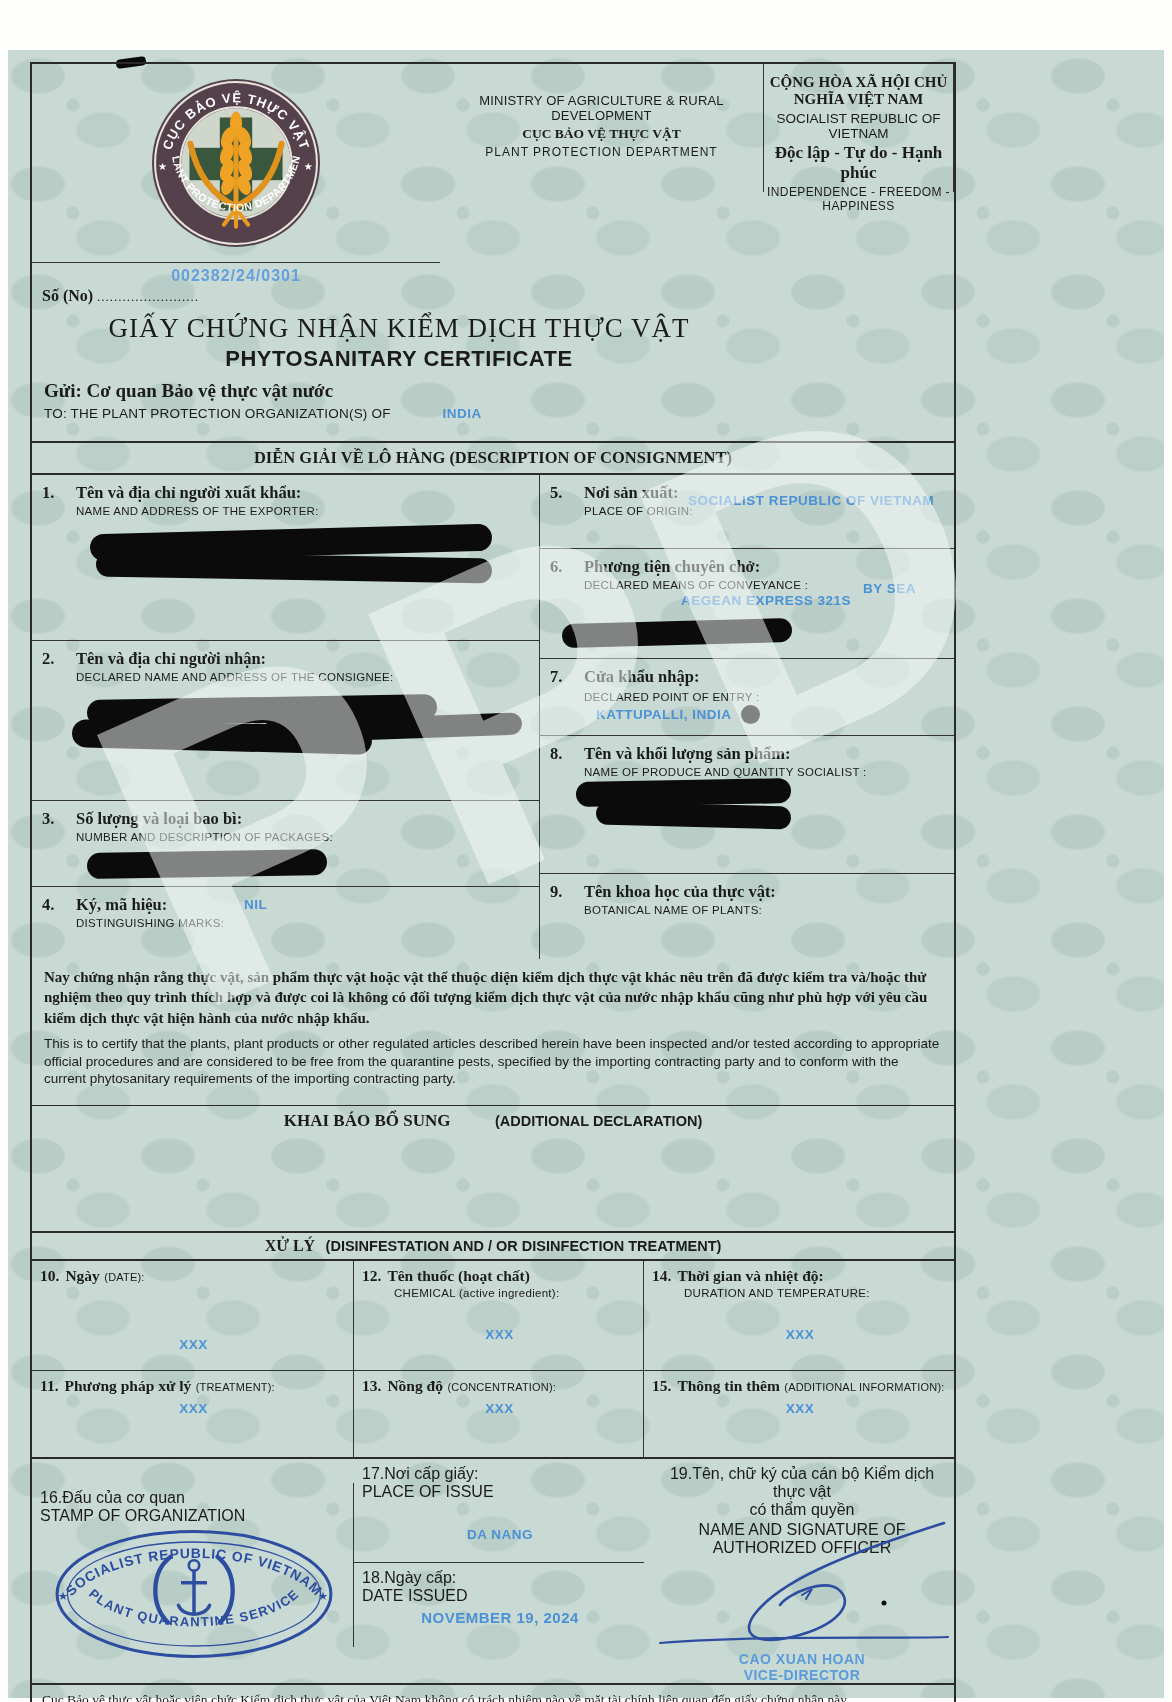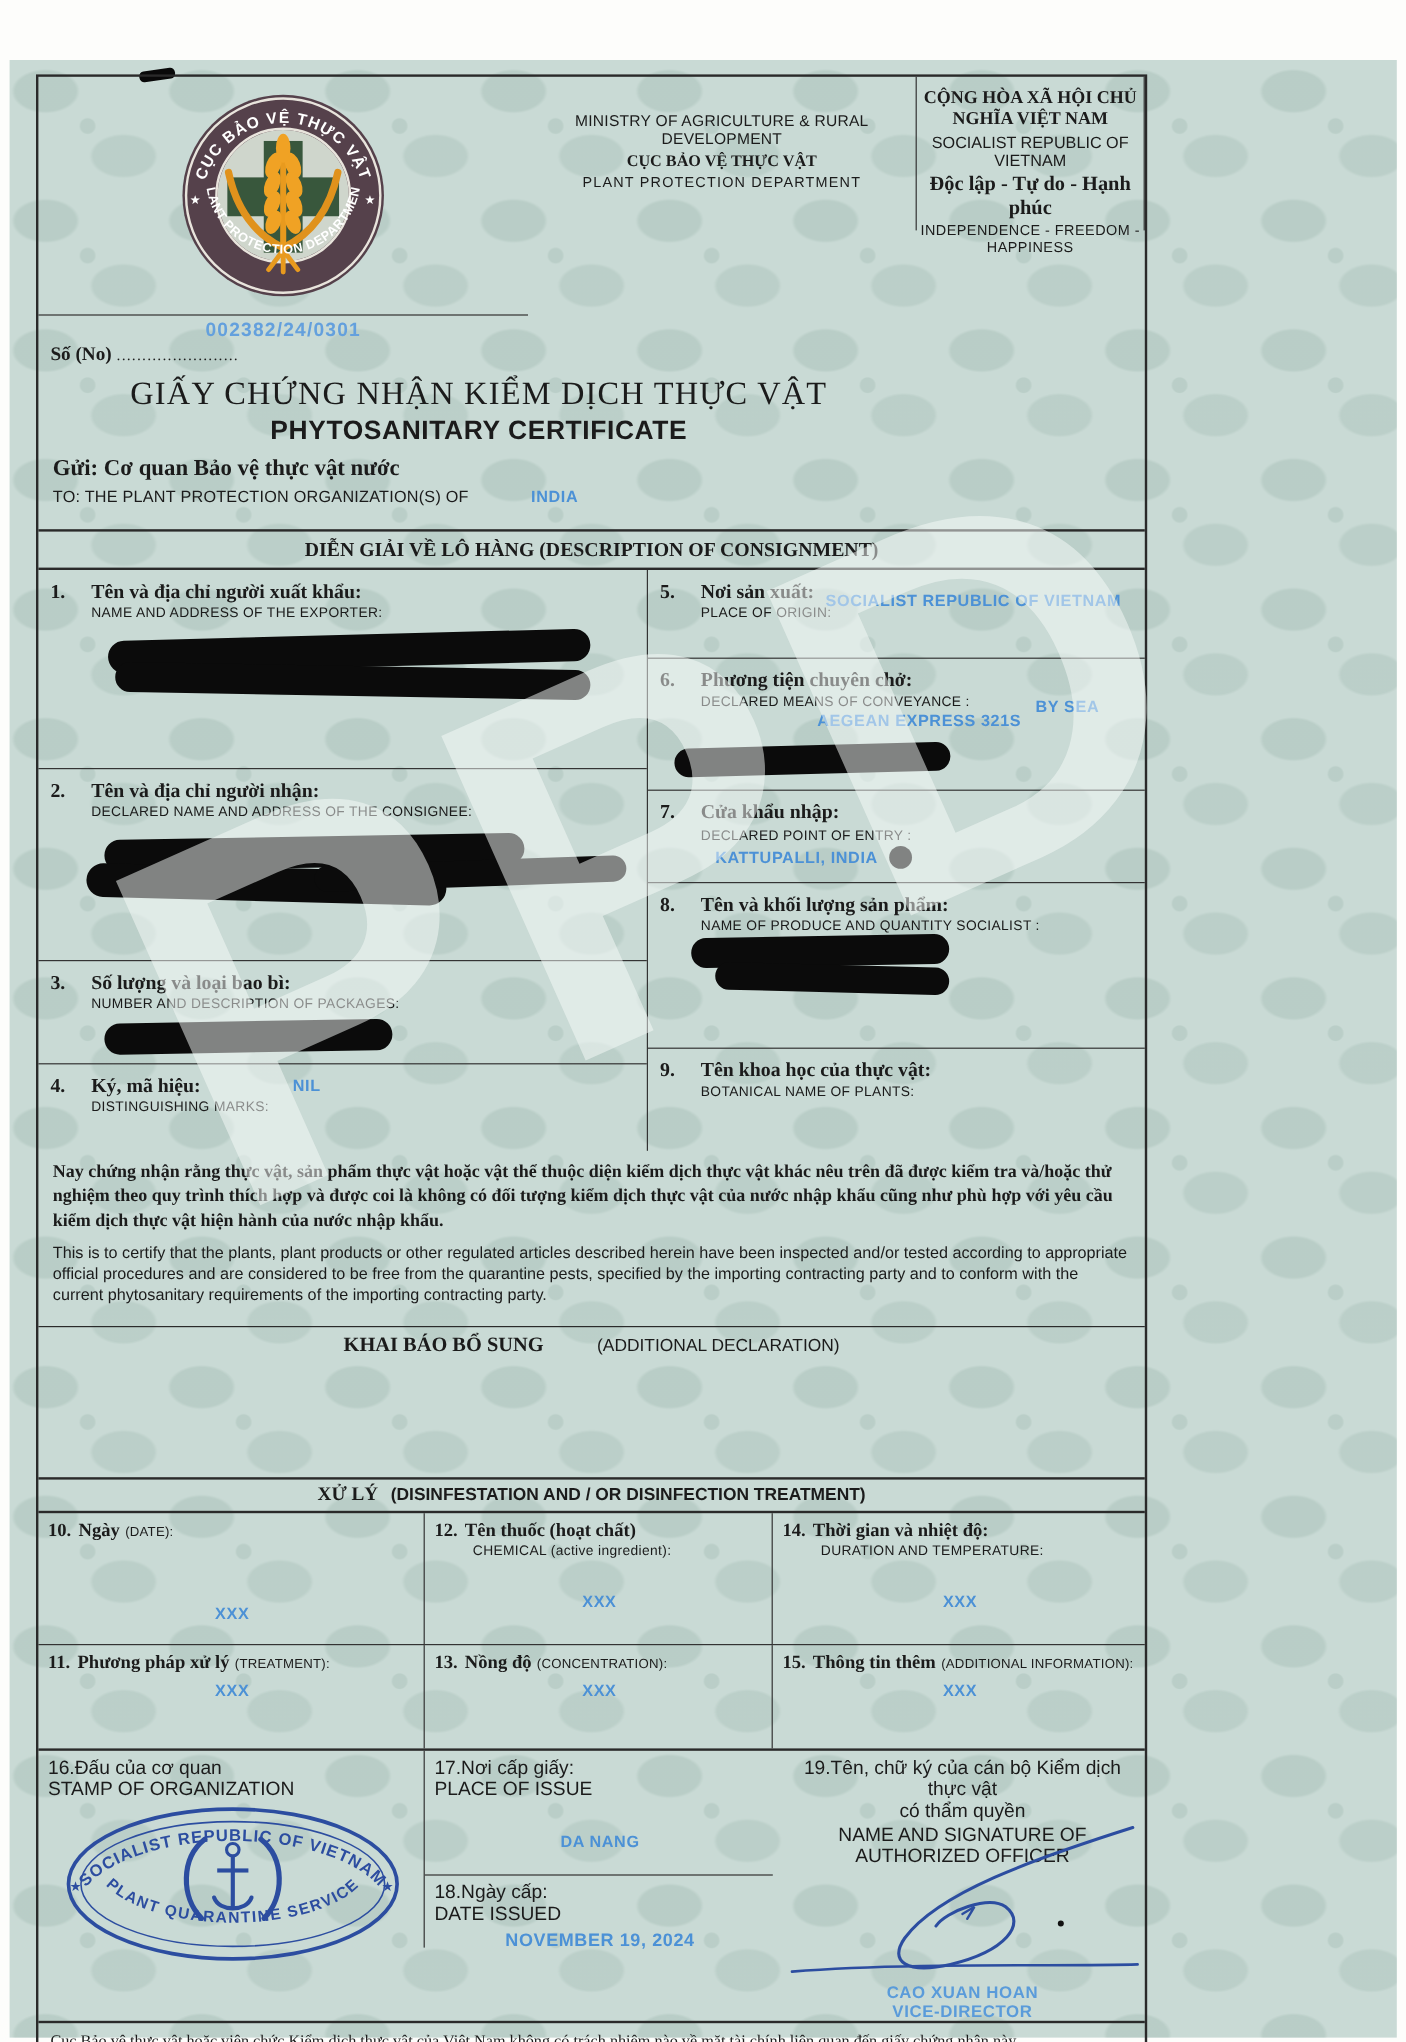--- a/index.html
+++ b/index.html
@@ -62,21 +62,21 @@
   .redact{position:absolute;background:#0b0b0b;border-radius:14px;}
   .dot{display:inline-block;width:19px;height:19px;border-radius:50%;background:#0b0b0b;vertical-align:middle;margin-left:10px;}
 
   
   .certify{padding:8px 12px 6px 12px;height:132px;}
   .certify-vi{margin:0;font-family:"Liberation Serif","DejaVu Serif",serif;font-weight:bold;font-size:15px;line-height:1.35;}
   .certify-en{margin:7px 0 0 0;font-size:13.5px;line-height:1.32;}
 
   .addl{border-top:1.5px solid #2a2a2a;text-align:center;padding:5px 0 100px 0;}
   .addl-vi{font-family:"Liberation Serif","DejaVu Serif",serif;font-weight:bold;font-size:17px;}
-  .addl-en{font-weight:normal;font-size:14.5px;margin-left:40px;}
+  .addl-en{font-weight:bold;font-size:14.5px;margin-left:40px;}
 
   .treatbar{border-top:2px solid #2a2a2a;border-bottom:2px solid #2a2a2a;text-align:center;padding:4px 0;}
   .treat-vi{font-family:"Liberation Serif","DejaVu Serif",serif;font-weight:bold;font-size:16px;}
   .treat-en{font-weight:bold;font-size:14.5px;margin-left:6px;}
 
   
   .tgrid{display:grid;grid-template-columns:322px 290px 1fr;}
   .tcell{position:relative;padding:6px 6px 4px 8px;box-sizing:border-box;}
   .tcell .tnum{font-family:"Liberation Serif","DejaVu Serif",serif;font-weight:bold;font-size:15.5px;margin-right:6px;}
   .tcell .tvi{font-family:"Liberation Serif","DejaVu Serif",serif;font-weight:bold;font-size:15.5px;}
@@ -84,21 +84,21 @@
   .tcell .ten-inline{font-size:11px;letter-spacing:.2px;font-weight:normal;}
   .tcell .sub{margin-left:32px;margin-top:2px;}
   .brd-r{border-right:1.5px solid #333;}
   .row1{height:110px;border-bottom:1.5px solid #333;}
   .row2{height:86px;}
   .xxx{display:block;text-align:center;margin-top:20px;}
 
   
   .bgrid{display:grid;grid-template-columns:322px 290px 1fr;border-top:2px solid #2a2a2a;}
   .bcell{position:relative;padding:6px 6px 0 8px;box-sizing:border-box;}
-  .b16{height:164px;}
+  .b16{height:164px;margin-top:24px;}
   .bmid{display:flex;flex-direction:column;}
   .b17{height:104px;border-bottom:1.5px solid #333;}
   .b18{flex:1;}
   .bval-c{display:block;text-align:center;}
   .b19 .c19{text-align:center;}
   .sig-name{color:#5a9bda;font-weight:bold;font-size:14px;text-align:center;letter-spacing:.5px;}
   .stamp-wrap{margin:4px 0 0 -2px;}
   .sig-wrap{margin:-14px auto 0 auto;width:300px;position:relative;}
 
   

